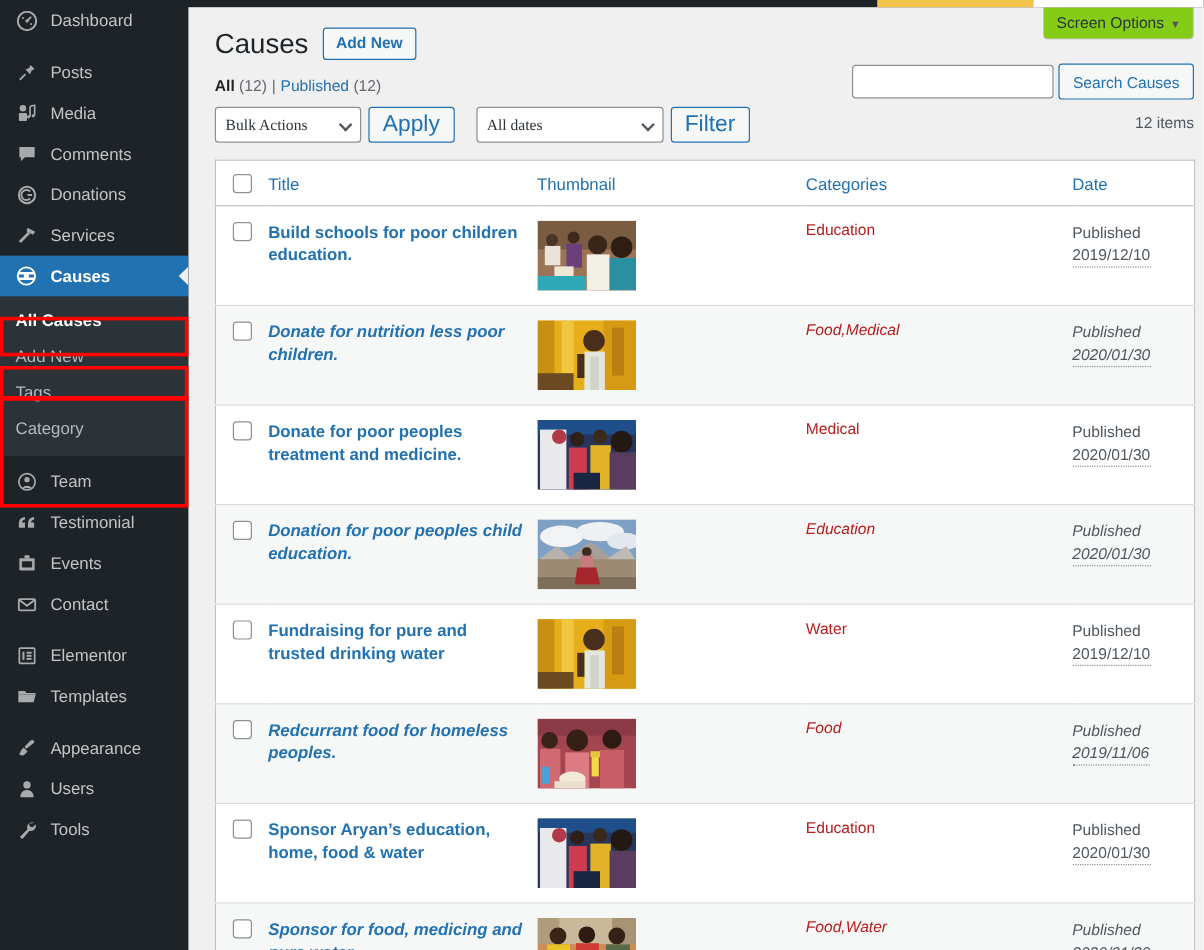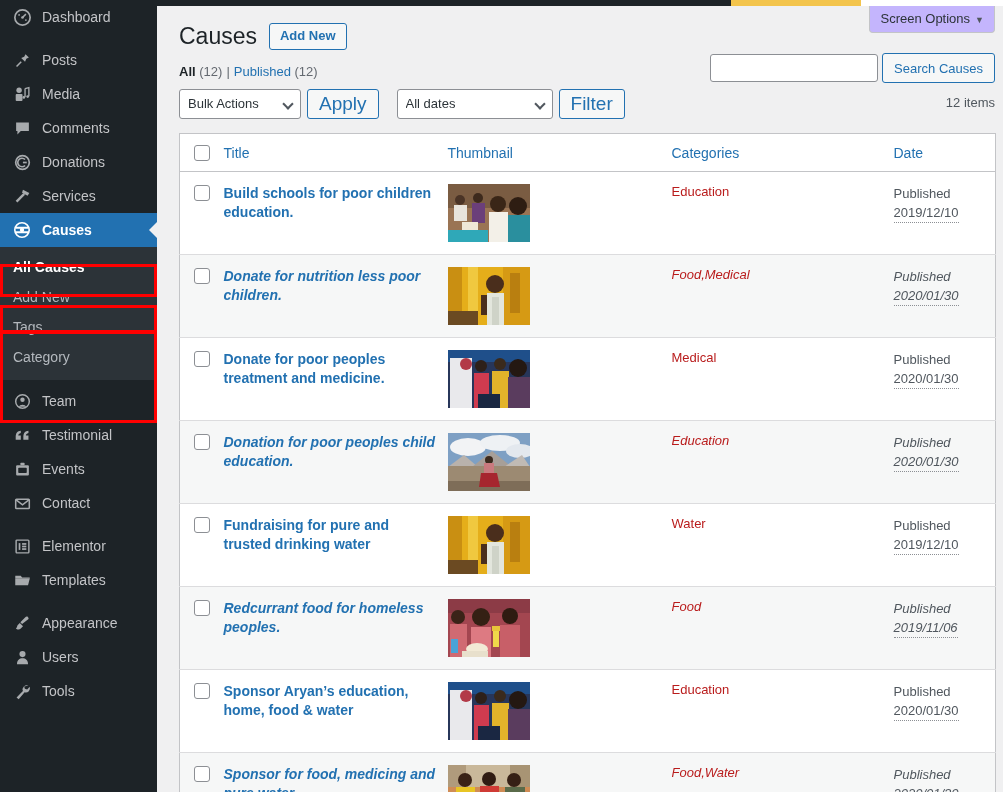--- a/index.html
+++ b/index.html
@@ -125,21 +125,21 @@
     height: 786px;
     background: #f0f0f1;
     overflow: hidden;
   }
 
   
   #screen-options {
     position: absolute;
     top: 0;
     right: 8px;
-    background: #c4b5fd;
+    background: #84cc16;
     border: 1px solid #c3c4c7;
     border-top: none;
     border-radius: 0 0 4px 4px;
     padding: 5px 10px 6px 10px;
     font-size: 13px;
     color: #2c3338;
     cursor: pointer;
     z-index: 10;
   }
   #screen-options .caret { font-size: 9px; margin-left: 5px; color: #50575e; }
@@ -219,21 +219,21 @@
     padding: 10px 0 0 22px;
     position: relative;
   }
   .wp-select {
     height: 30px;
     border: 1px solid #8c8f94;
     border-radius: 3px;
     background: #fff;
     font-size: 13px;
     color: #2c3338;
-    font-family: Liberation Sans, sans-serif;
+    font-family: Liberation Serif, serif;
     padding: 0 26px 0 8px;
     appearance: none;
     -webkit-appearance: none;
     cursor: pointer;
   }
   .select-wrap { position: relative; display: inline-block; }
   .select-wrap .chev {
     position: absolute;
     right: 9px; top: 11px;
     width: 8px; height: 8px;

